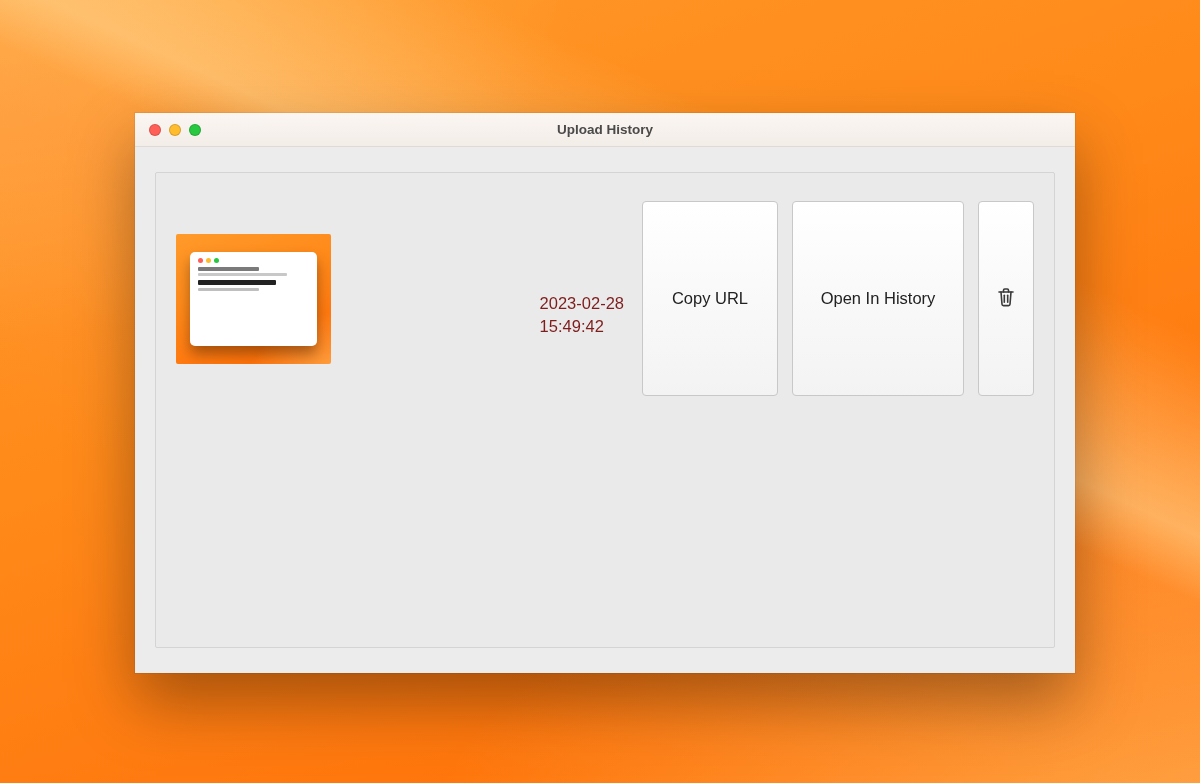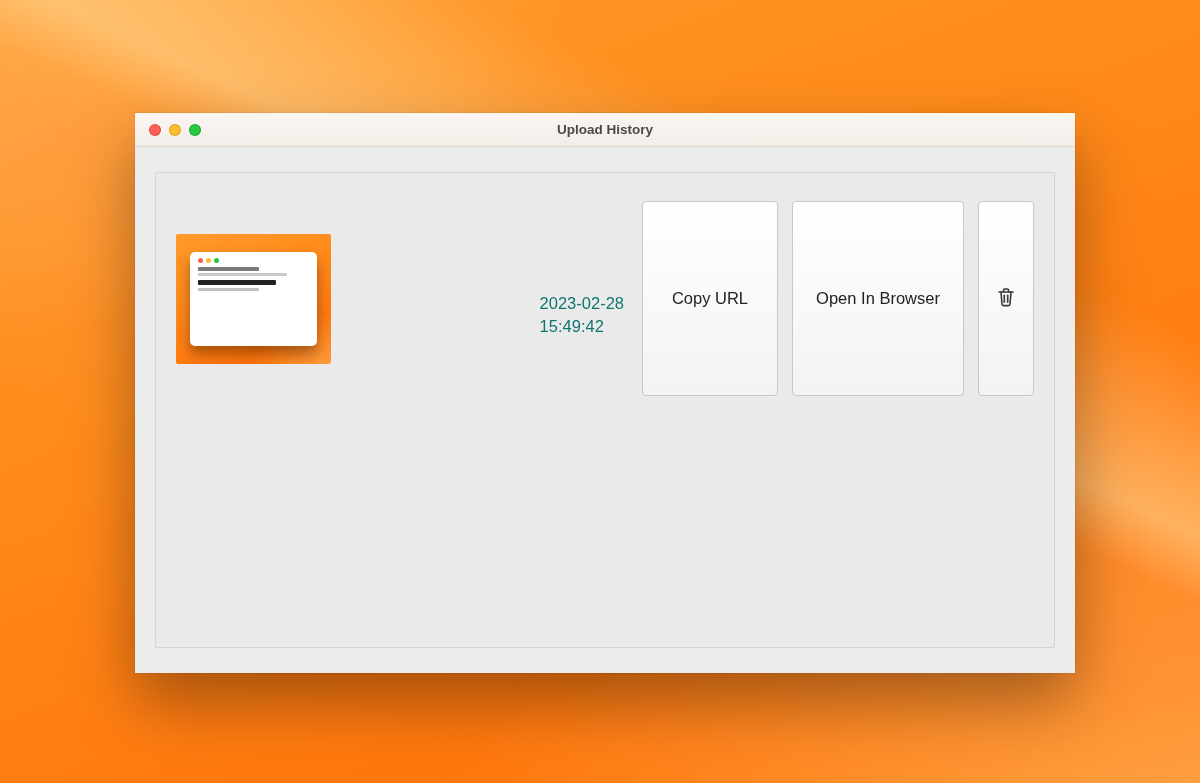--- a/index.html
+++ b/index.html
@@ -99,21 +99,21 @@
     .thumb-bar span:nth-child(1){background:#ff5f57;}
     .thumb-bar span:nth-child(2){background:#febc2e;}
     .thumb-bar span:nth-child(3){background:#28c840;}
     .thumb-txt1 { width: 55%; height: 4px; background:#7a7a7a; border-radius:1px; margin: 3px 0 2px; }
     .thumb-txt2 { width: 80%; height: 3px; background:#c8c8c8; border-radius:1px; margin-bottom: 4px; }
     .thumb-txt3 { width: 70%; height: 5px; background:#222; border-radius:1px; margin-bottom: 3px; }
     .thumb-txt4 { width: 55%; height: 3px; background:#bfbfbf; border-radius:1px; }
     .spacer { flex: 1 1 auto; }
 
     .timestamp {
-      font-size: 16.5px; color: #0f766e; line-height: 1.35;
+      font-size: 16.5px; color: #7f1d1d; line-height: 1.35;
       white-space: pre-line;
       text-align: left;
       padding-right: 4px;
       margin-top: 32px;
     }
     .big-btn {
       height: 195px;
       border: 1px solid #c8c8c8;
       border-radius: 4px;
       background: linear-gradient(#ffffff, #f3f3f3);
@@ -163,21 +163,21 @@
           </div>
         </div>
 
         <div class="spacer"></div>
 
         <div class="timestamp">2023-02-28
 15:49:42</div>
 
         <button class="big-btn copy">Copy URL</button>
 
-        <button class="big-btn open">Open In Browser</button>
+        <button class="big-btn open">Open In History</button>
 
         <button class="big-btn trash">
           <span class="trash-icon">
             <svg width="18" height="20" viewBox="0 0 18 20" fill="none" stroke="currentColor" stroke-width="1.6" stroke-linecap="round">
               <path d="M2 5h14"></path>
               <path d="M6.5 5V3.2c0-.7.6-1.2 1.2-1.2h2.6c.7 0 1.2.6 1.2 1.2V5"></path>
               <path d="M4 5l1 12.2c.05.8.7 1.4 1.5 1.4h5c.8 0 1.45-.6 1.5-1.4L14 5"></path>
               <path d="M7.3 8.2v7"></path>
               <path d="M10.7 8.2v7"></path>
             </svg>

